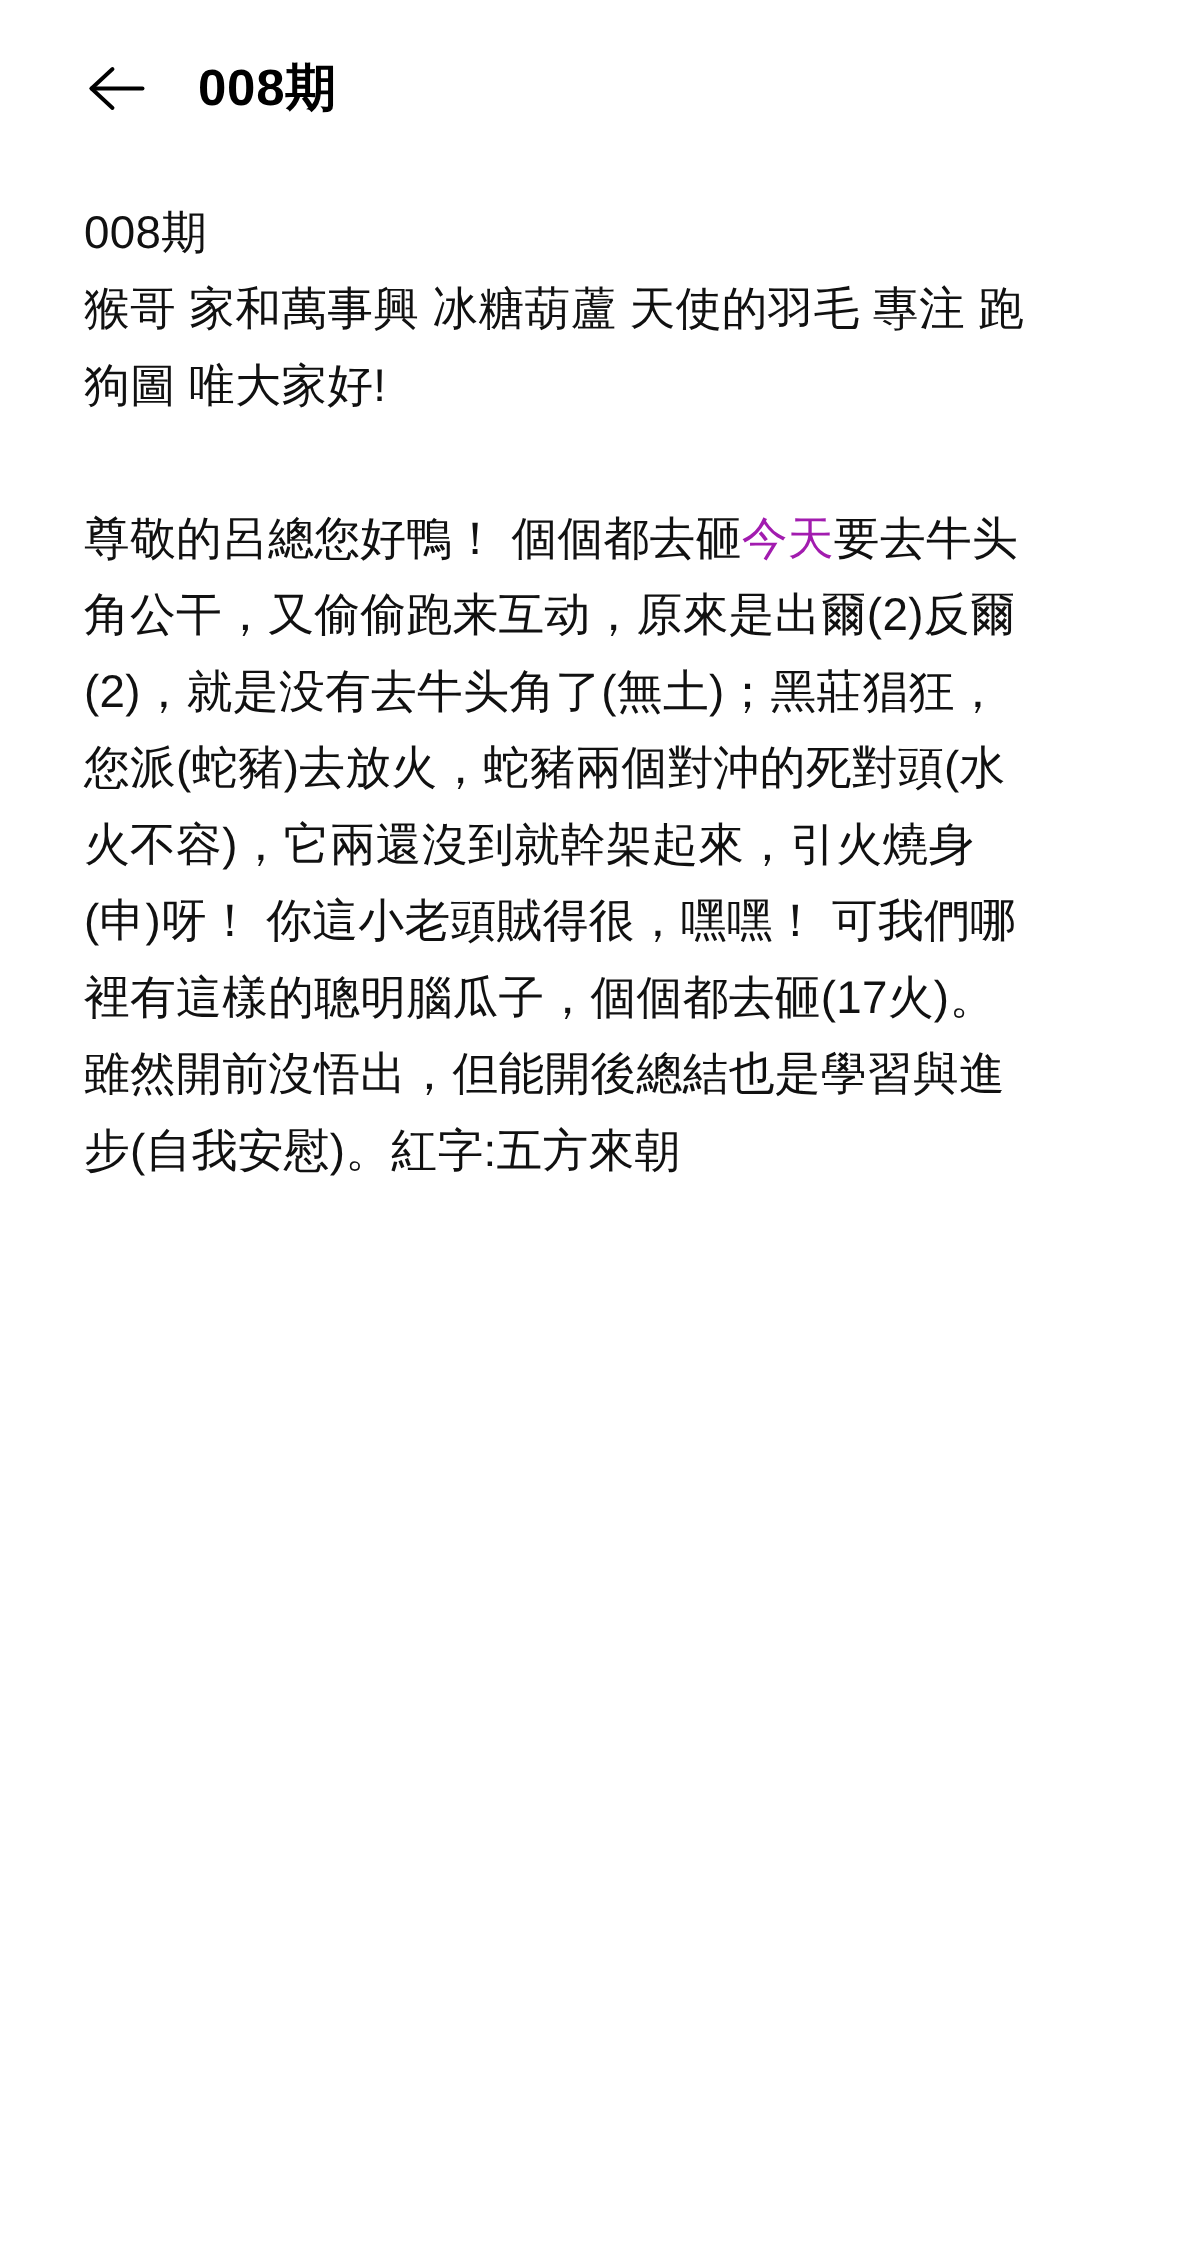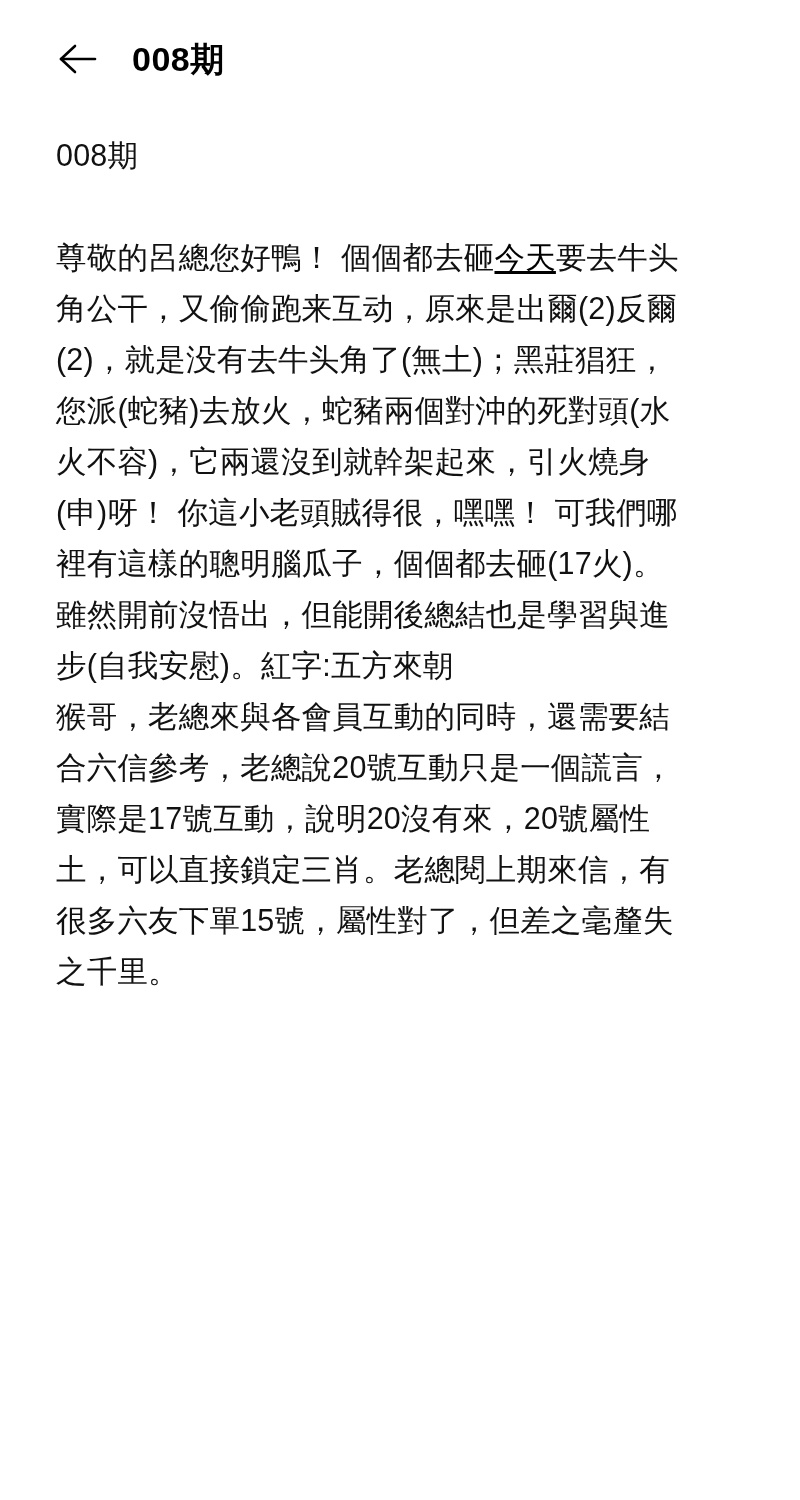--- a/index.html
+++ b/index.html
@@ -63,22 +63,21 @@
     word-break: break-word;
     margin: 0;
   }
   .para + .para { margin-top: 0; }
 
   .spacer-line {
     height: 51px;
   }
 
   .link {
-    color: #000000;
-    text-decoration: underline;
+    color: #a21caf;
     text-underline-offset: 3px;
     cursor: pointer;
   }
 </style>
 </head>
 <body>
 
 <div class="page">
 
   <div class="header">
@@ -89,22 +88,22 @@
           <path d="M3 17 H37" stroke="#000000" stroke-width="2.6" stroke-linecap="round"></path>
         </svg>
       </span>
     </div>
     <div class="header-title">008期</div>
   </div>
 
   <div class="article">
 
     <p class="para">008期</p>
+    <p class="para">猴哥 家和萬事興 冰糖葫蘆 天使的羽毛 專注 跑狗圖 唯大家好!</p>
 
     <div class="spacer-line"></div>
 
     <p class="para"><span>尊敬的呂總您好鴨！ 個個都去砸</span><span class="link">今天</span><span>要去牛头角公干，又偷偷跑来互动，原來是出爾(2)反爾(2)，就是没有去牛头角了(無土)；黑莊猖狂，您派(蛇豬)去放火，蛇豬兩個對沖的死對頭(水火不容)，它兩還沒到就幹架起來，引火燒身(申)呀！ 你這小老頭賊得很，嘿嘿！ 可我們哪裡有這樣的聰明腦瓜子，個個都去砸(17火)。雖然開前沒悟出，但能開後總結也是學習與進步(自我安慰)。紅字:五方來朝</span></p>
 
 
-    <p class="para">猴哥，老總來與各會員互動的同時，還需要結合六信參考，老總說20號互動只是一個謊言，實際是17號互動，說明20沒有來，20號屬性土，可以直接鎖定三肖。老總閱上期來信，有很多六友下單15號，屬性對了，但差之毫釐失之千里。</p>
 
   </div>
 </div>
 
 </body></html>

